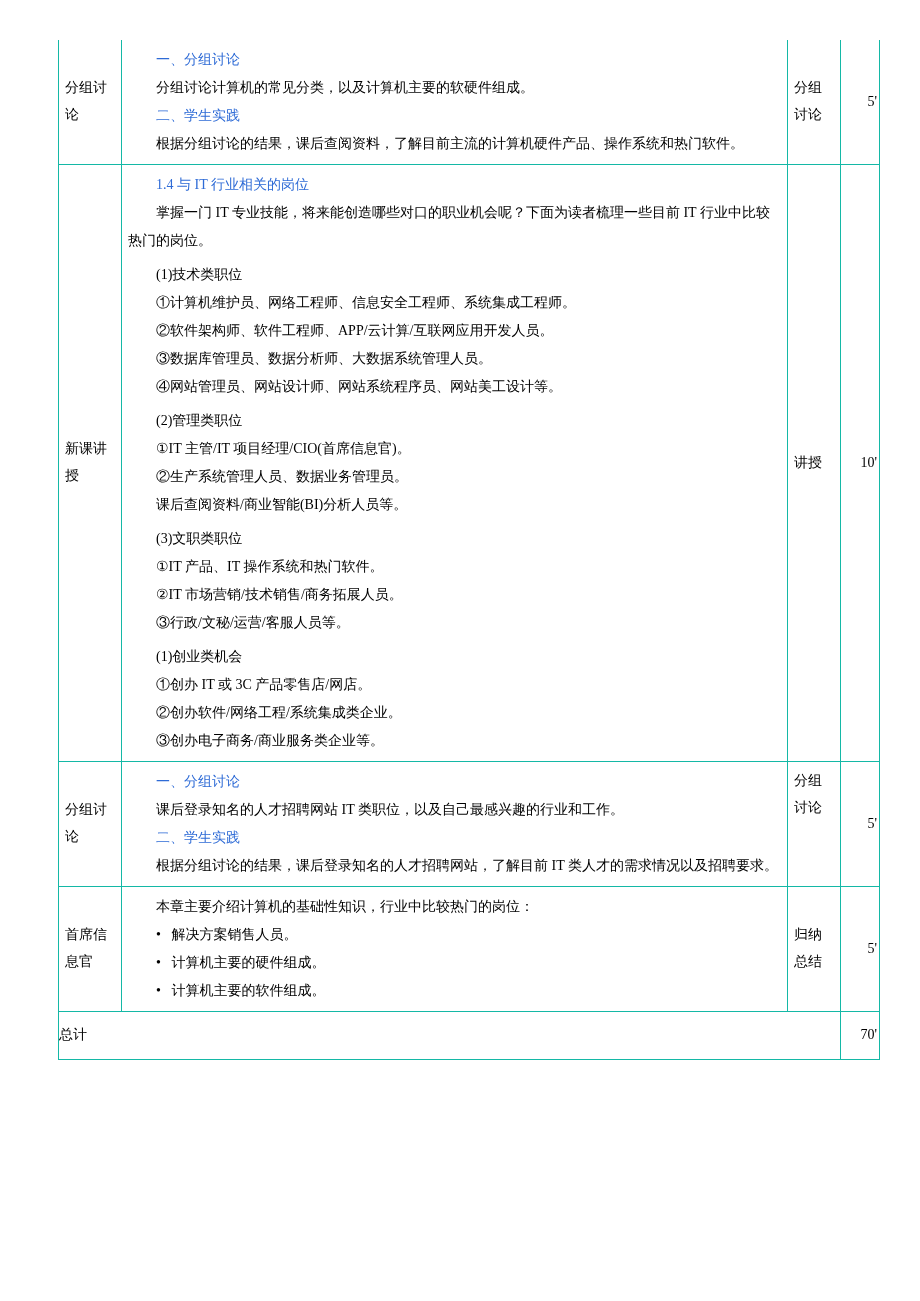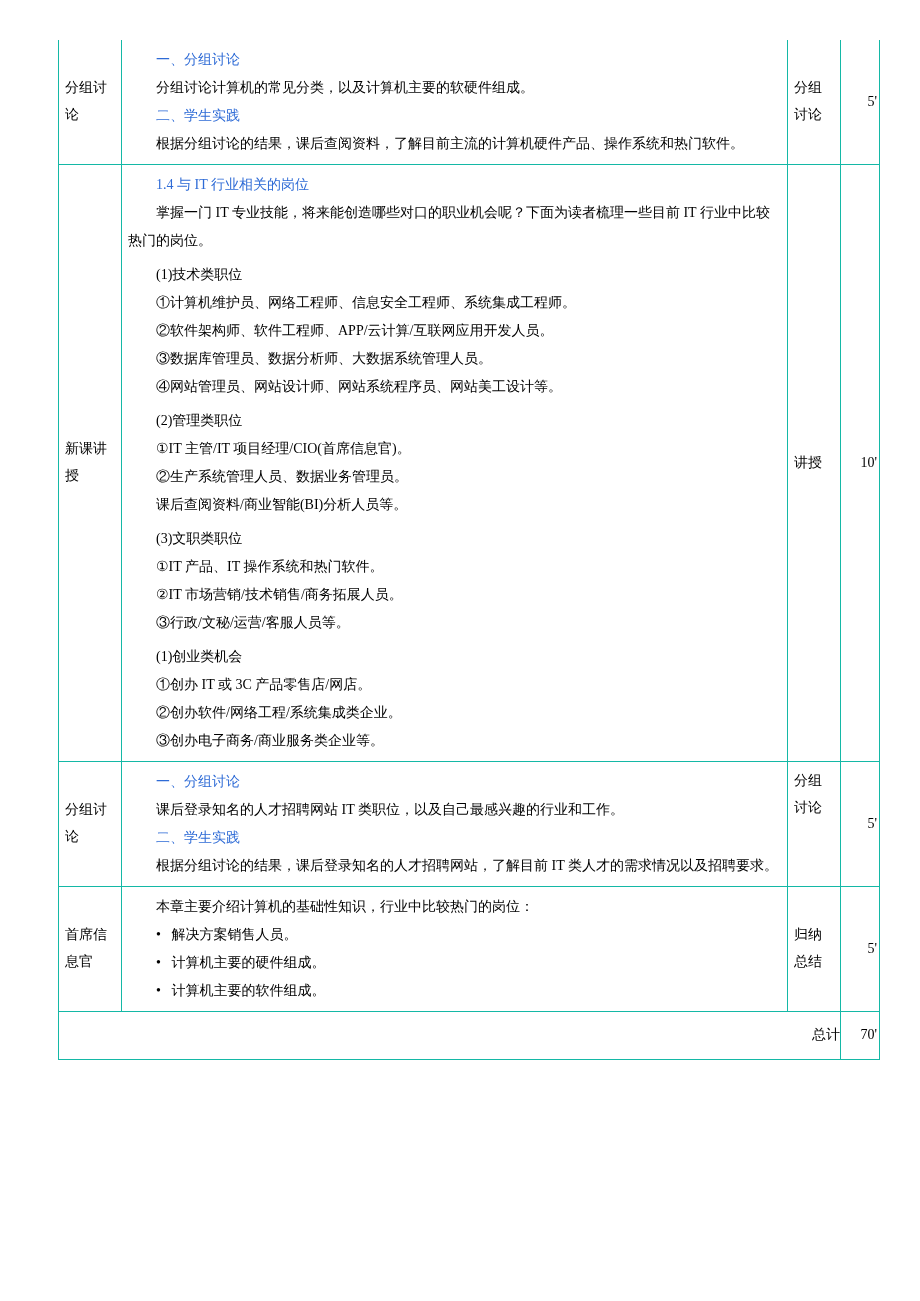--- a/index.html
+++ b/index.html
@@ -30,21 +30,21 @@
   .col-a { width: 18px; padding: 0; }
   .col-b { width: 50px; text-align: left; vertical-align: middle; }
   .col-c { }
   .col-d { width: 40px; text-align: left; vertical-align: middle; }
   .col-e { width: 30px; text-align: right; vertical-align: middle; white-space: nowrap; padding-right: 2px;}
   .section-title { color: #2e6bd6; }
   p { margin: 0; }
   .indent { text-indent: 2em; }
   .content-cell p { line-height: 2.0; }
   .spacer { height: 6px; }
-  .center { text-align: right; }
+  .center { text-align: left; }
   td.col-e { vertical-align: middle; }
 </style>
 </head>
 <body>
 
 <div class="page">
 <table>
 
   <tbody>
         <tr>

